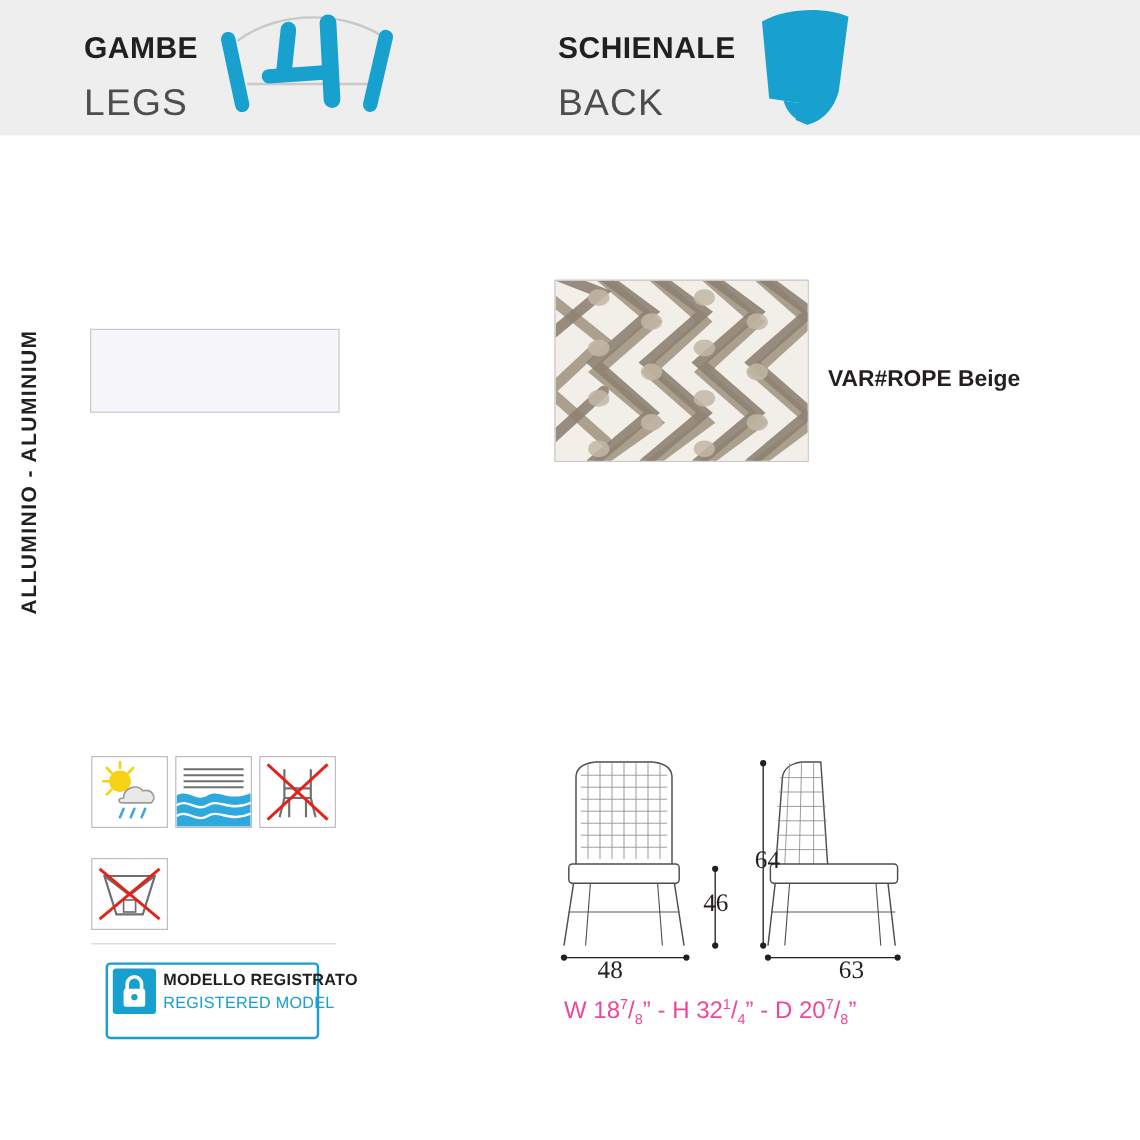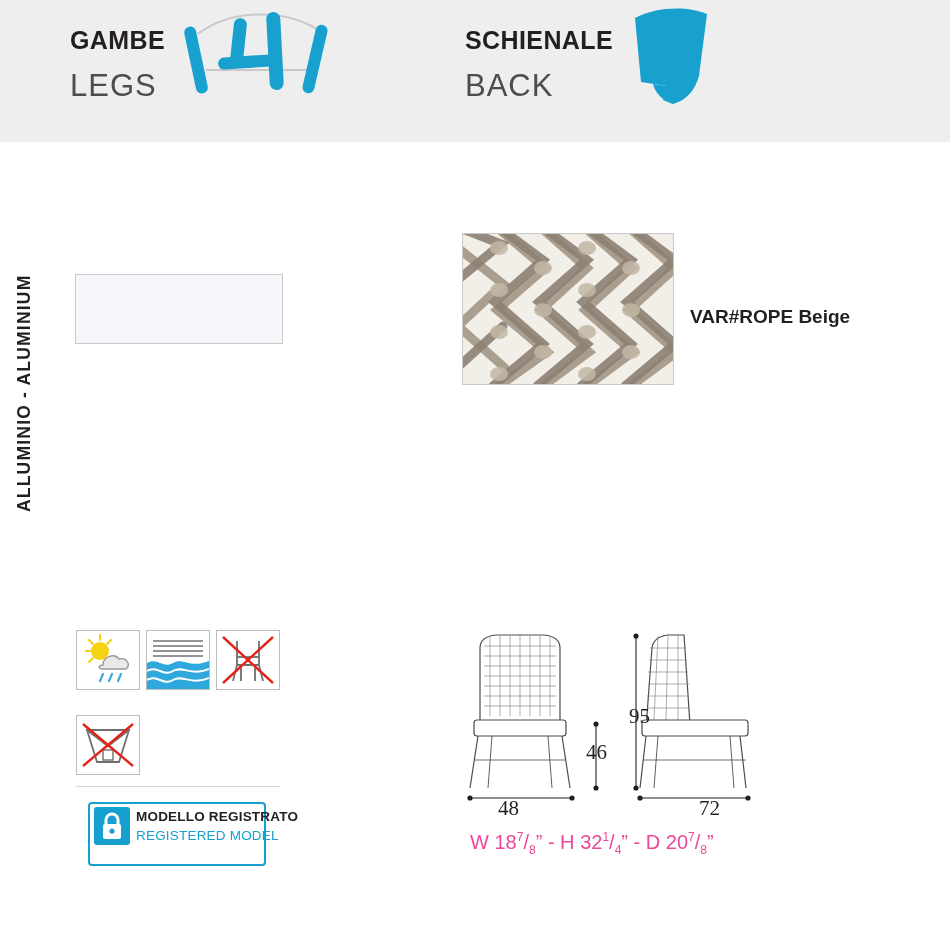--- a/index.html
+++ b/index.html
@@ -14,21 +14,21 @@
     color: #231f20;
     overflow: hidden;
     position: relative;
   }
 
   
   .header-band {
     position: absolute;
     left: 0; top: 0;
     width: 950px;
-    height: 142px;
+    height: 113px;
     background: #eeeeee;
   }
   .header-col {
     position: absolute;
     top: 0;
     height: 128px;
   }
   .header-col.legs { left: 60px; }
   .header-col.back { left: 455px; }
 
@@ -456,23 +456,23 @@
 
     <g stroke="#231f20" stroke-width="1.1">
       <line x1="196" y1="16" x2="196" y2="168"></line>
       <circle cx="196" cy="16" r="2.6" fill="#231f20" stroke="none"></circle>
       <circle cx="196" cy="168" r="2.6" fill="#231f20" stroke="none"></circle>
     </g>
   </svg>
 </div>
 
 <div class="dim-text dim-48">48</div>
-<div class="dim-text dim-53">72</div>
+<div class="dim-text dim-53">63</div>
 <div class="dim-text dim-46">46</div>
-<div class="dim-text dim-82">95</div>
+<div class="dim-text dim-82">64</div>
 
 <div class="inches">
   <span>W</span>
   <span>18</span><sup>7</sup>/<sub>8</sub><span>”</span>
   <span>-</span>
   <span>H</span>
   <span>32</span><sup>1</sup>/<sub>4</sub><span>”</span>
   <span>-</span>
   <span>D</span>
   <span>20</span><sup>7</sup>/<sub>8</sub><span>”</span>

